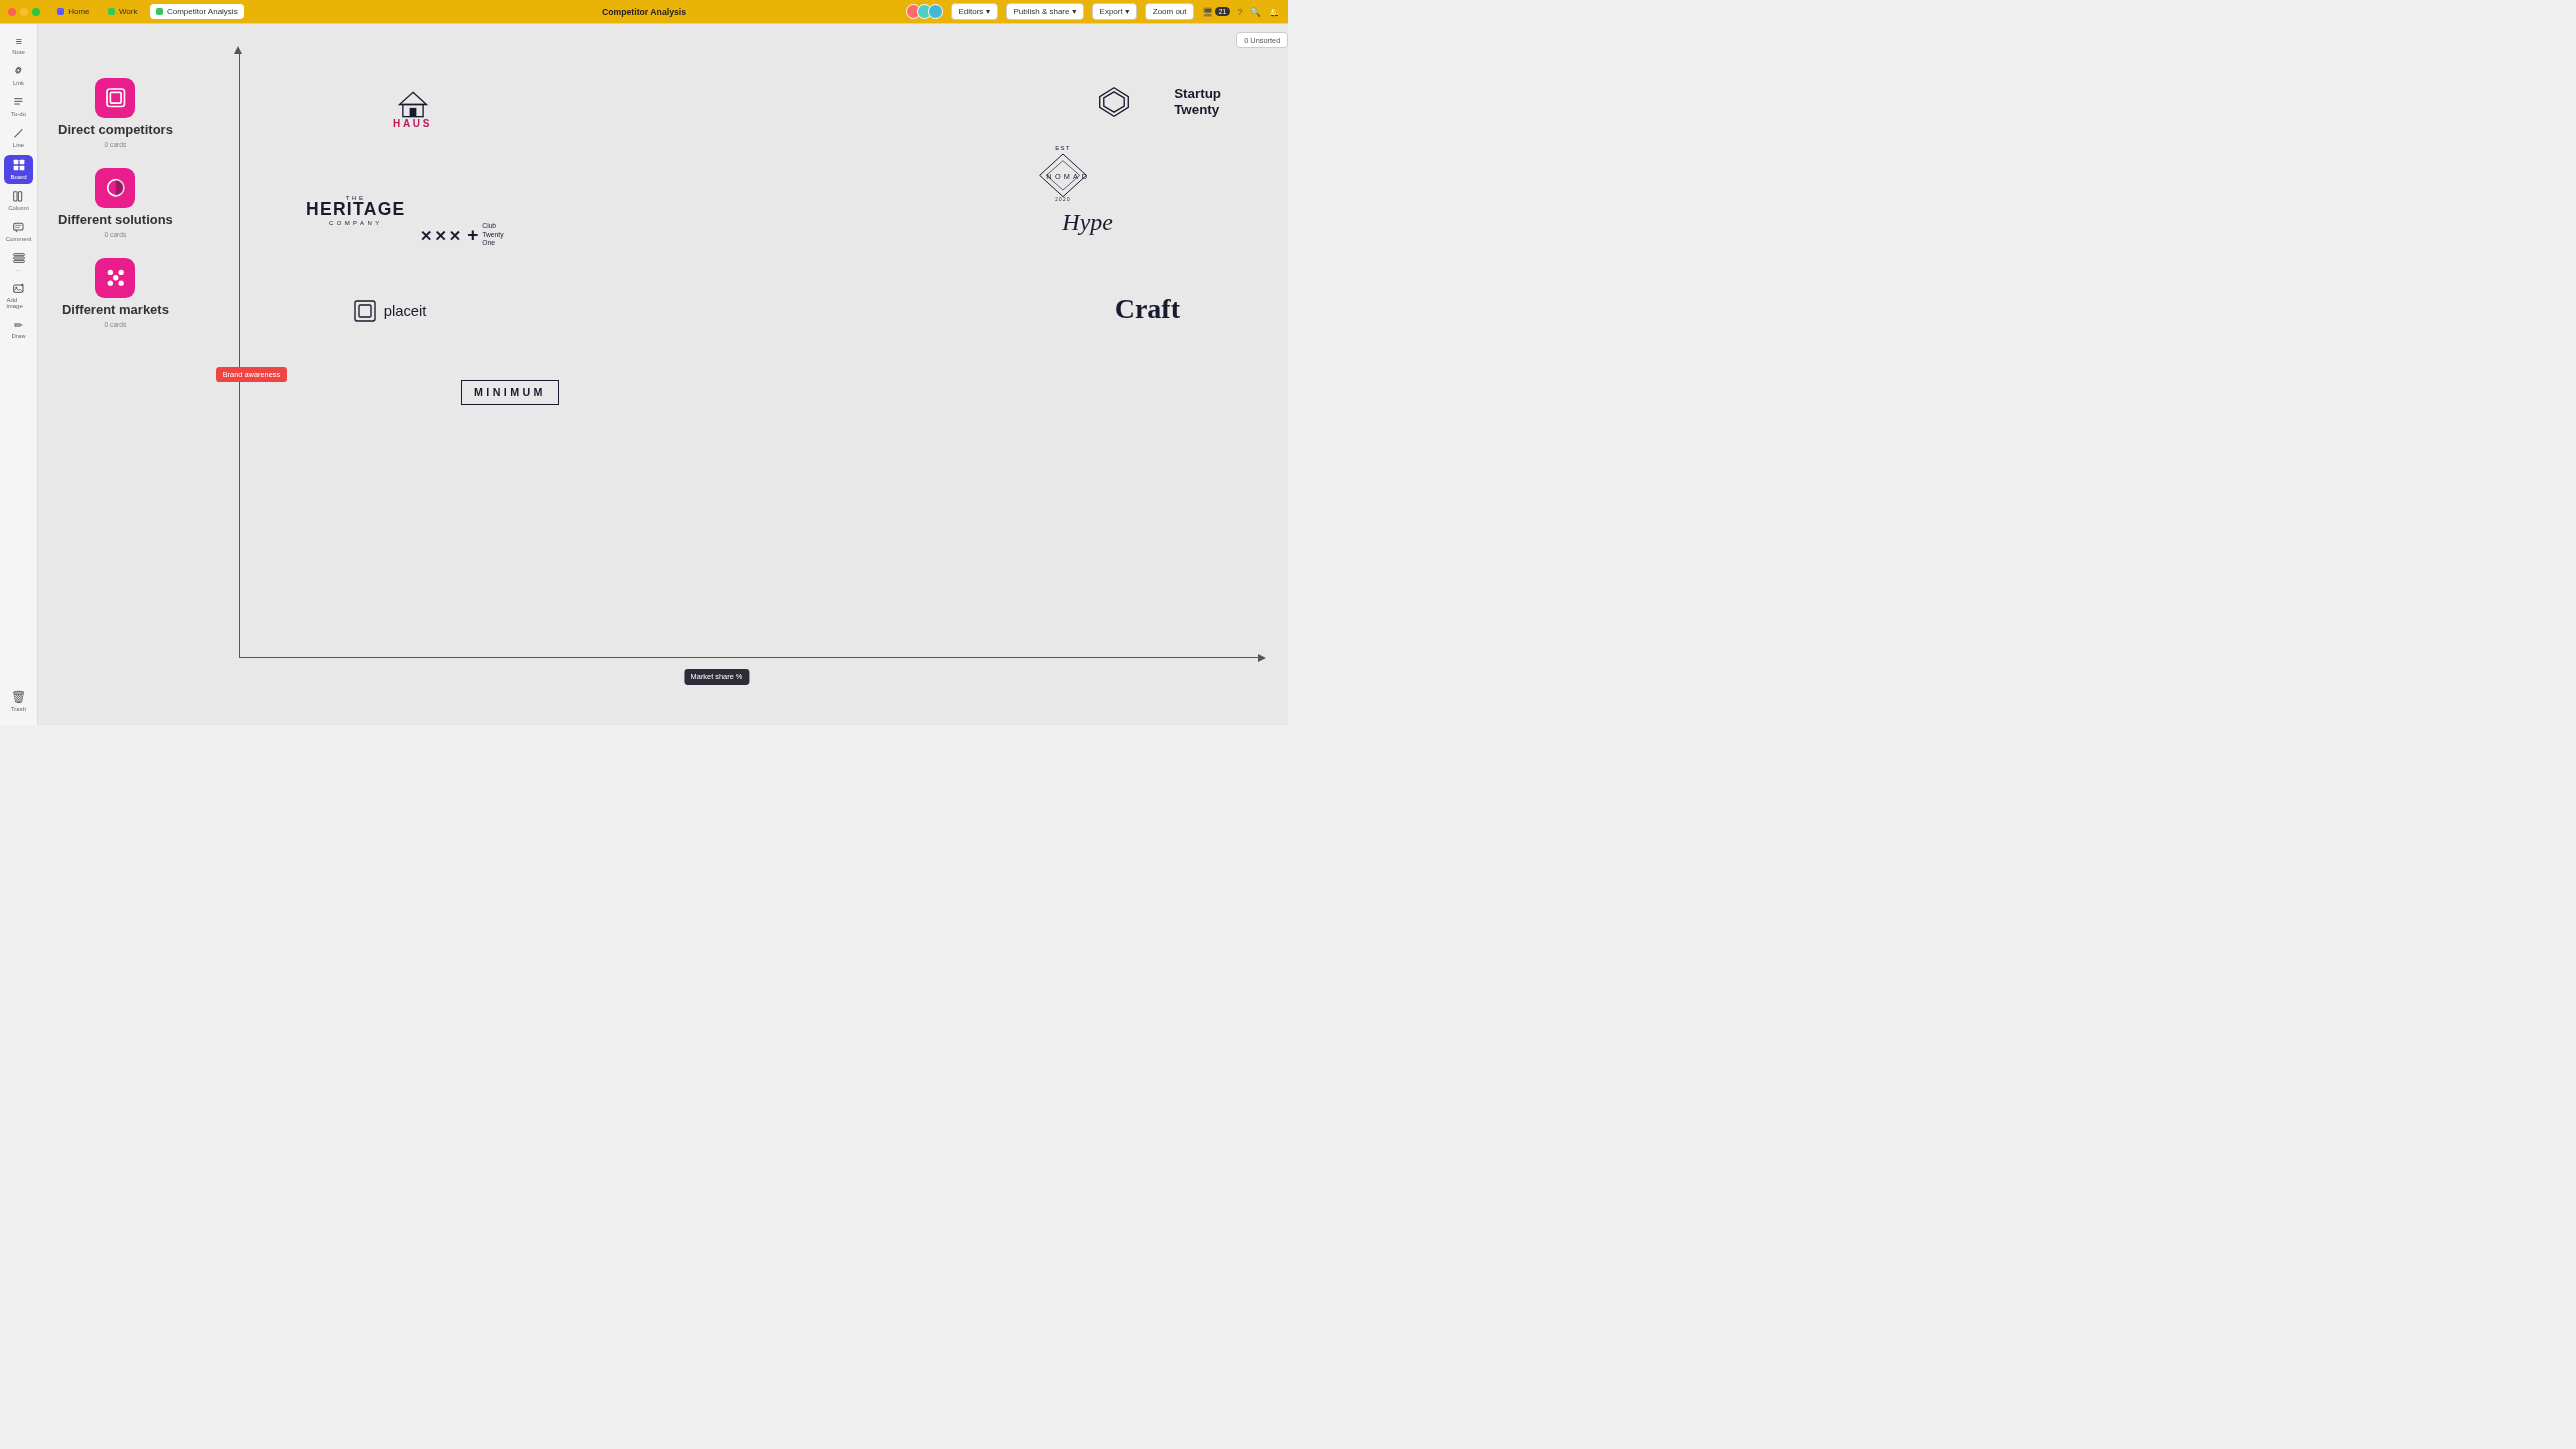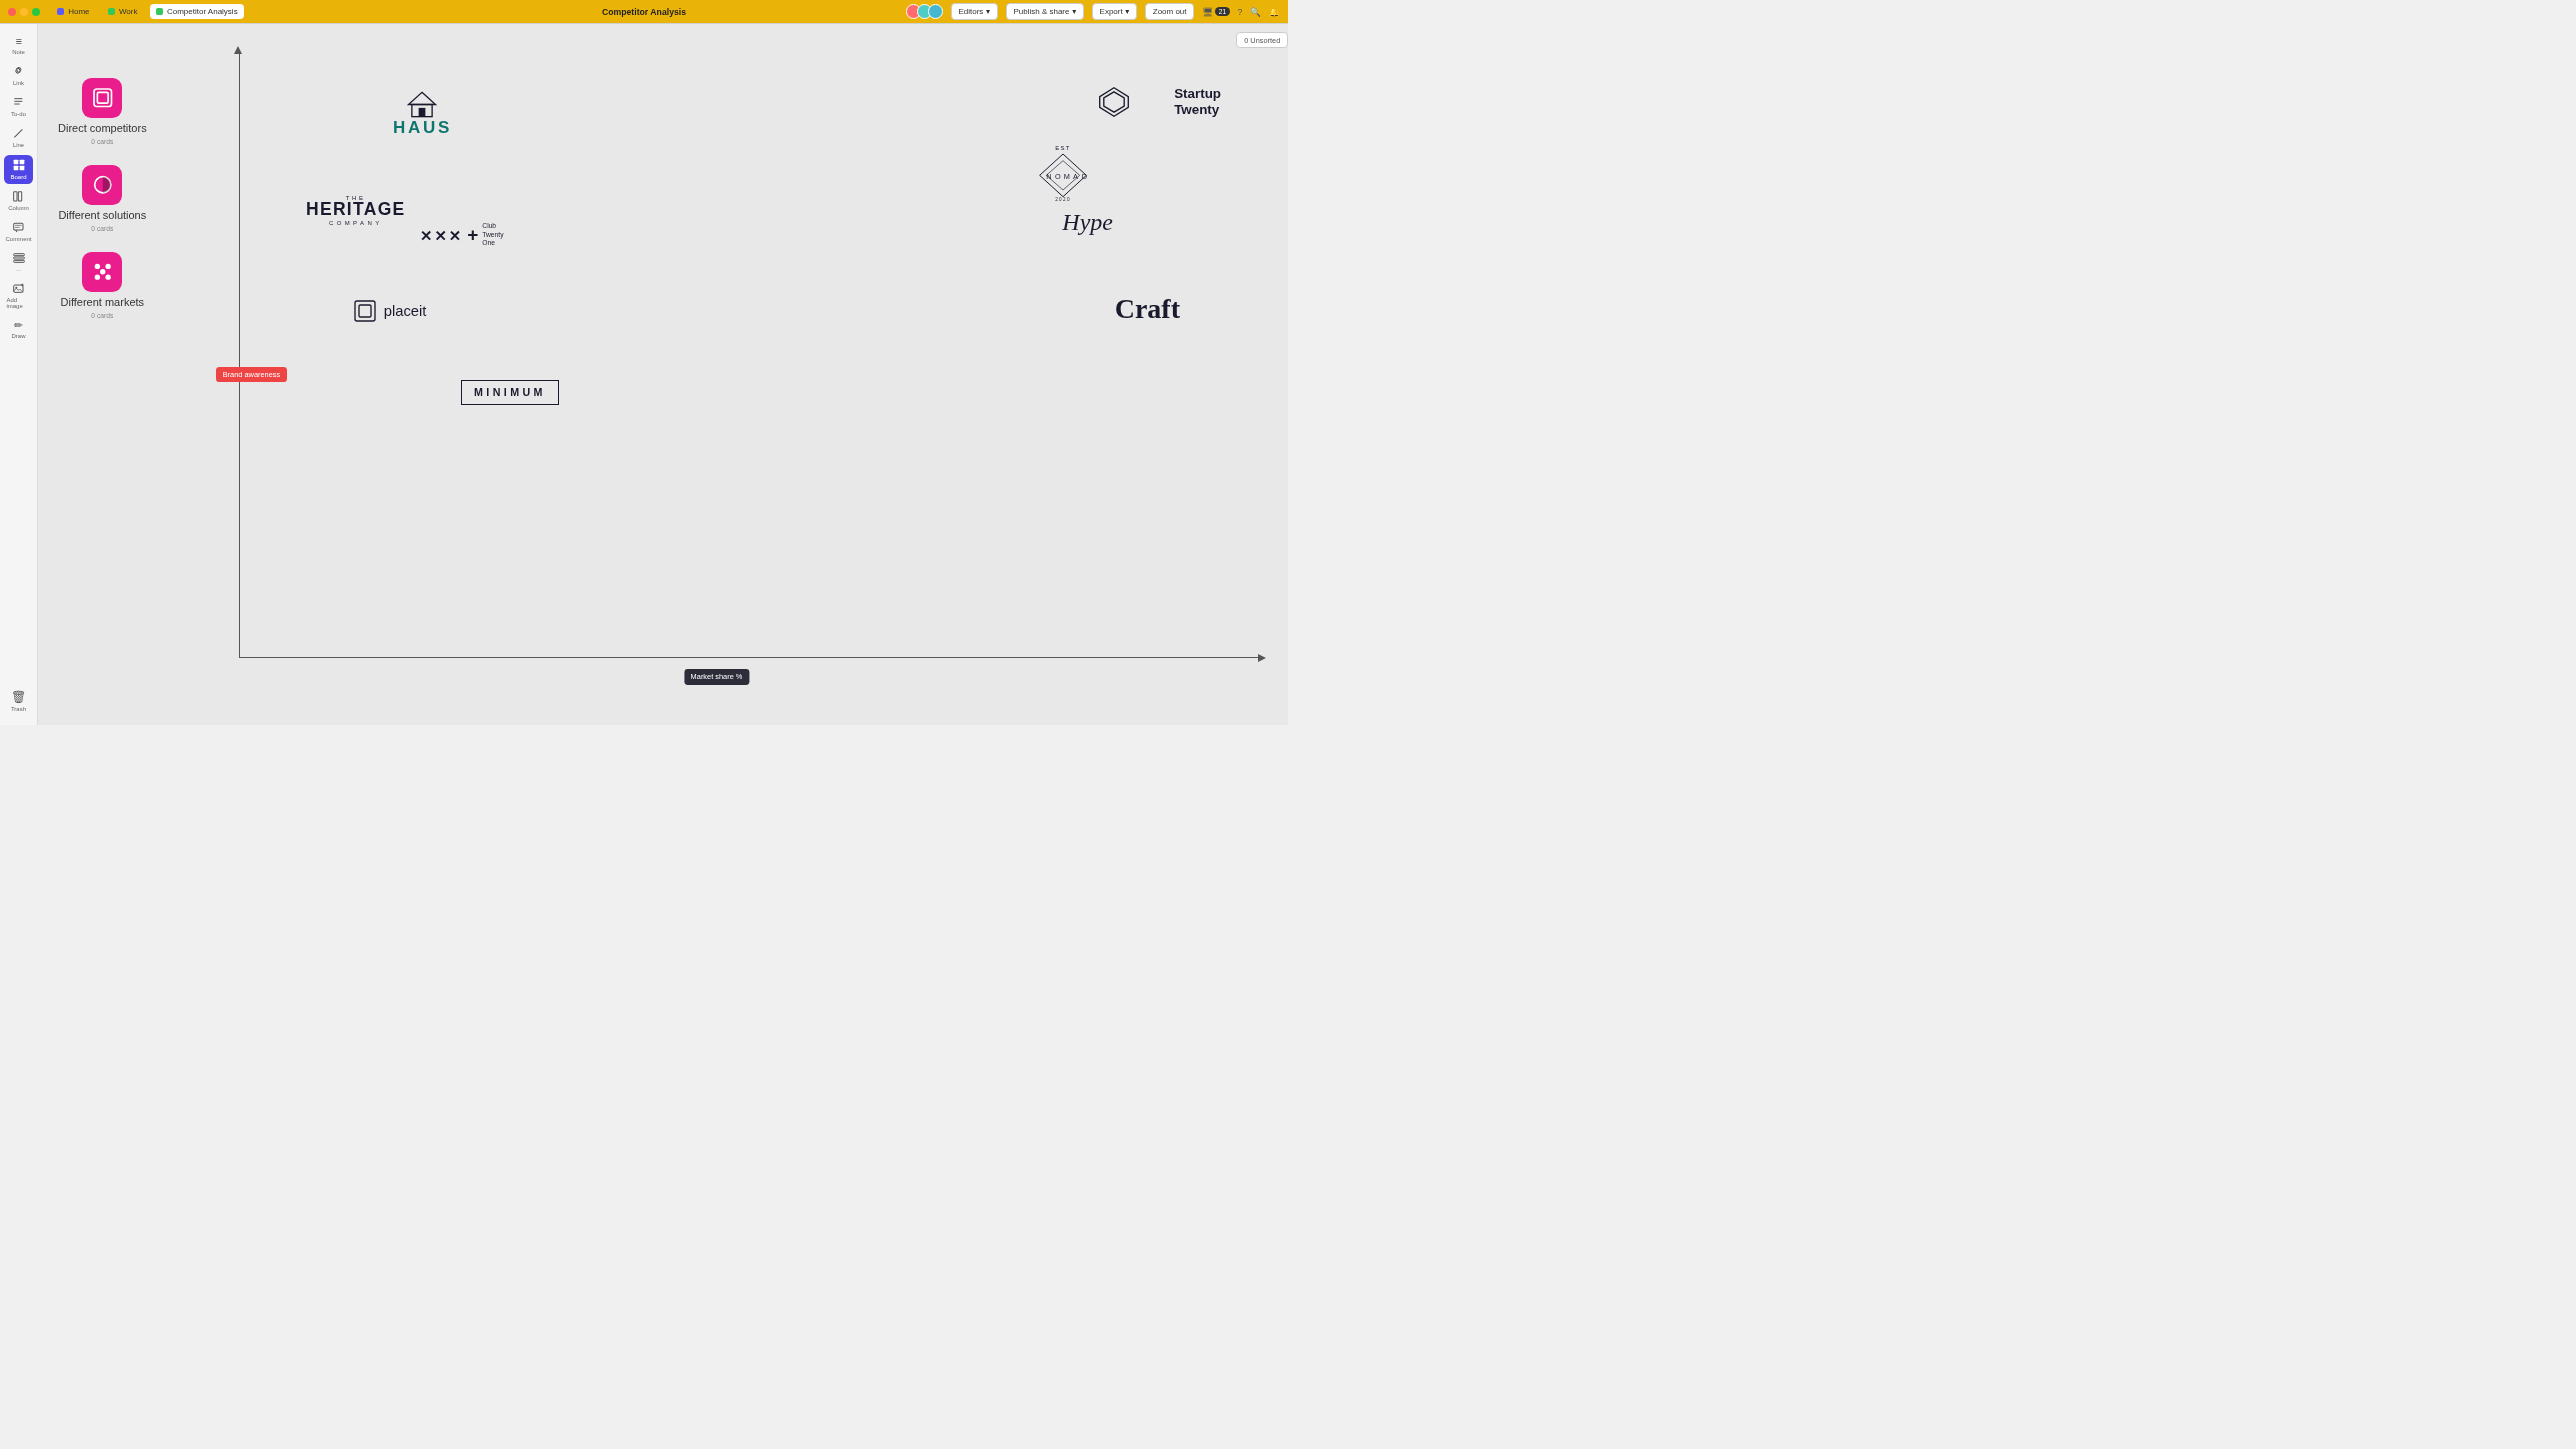--- a/index.html
+++ b/index.html
@@ -214,23 +214,23 @@
       height: 40px;
       border-radius: 9.4px;
       background: #e91e8c;
       display: flex;
       align-items: center;
       justify-content: center;
       font-size: 14.8px;
       color: #fff;
     }
     .card-label {
-      font-size: 11px;
+      font-size: 13px;
       color: #333;
-      font-weight: 400;
+      font-weight: 700;
       text-align: center;
     }
     .card-count {
       font-size: 6.7px;
       color: #888;
     }
 
     
     .chart-container {
       position: absolute;
@@ -313,24 +313,24 @@
     }
 
     
     .logo-haus {
       left: 221px;
       top: 40px;
       flex-direction: column;
       align-items: center;
     }
     .haus-text {
-      font-size: 17px;
+      font-size: 10px;
       font-weight: 900;
       letter-spacing: 2.7px;
-      color: #0f766e;
+      color: #be185d;
     }
 
     
     .logo-startup {
       right: 40px;
       top: 34px;
       gap: 6.7px;
     }
     .startup-text {
       font-size: 13.4px;

